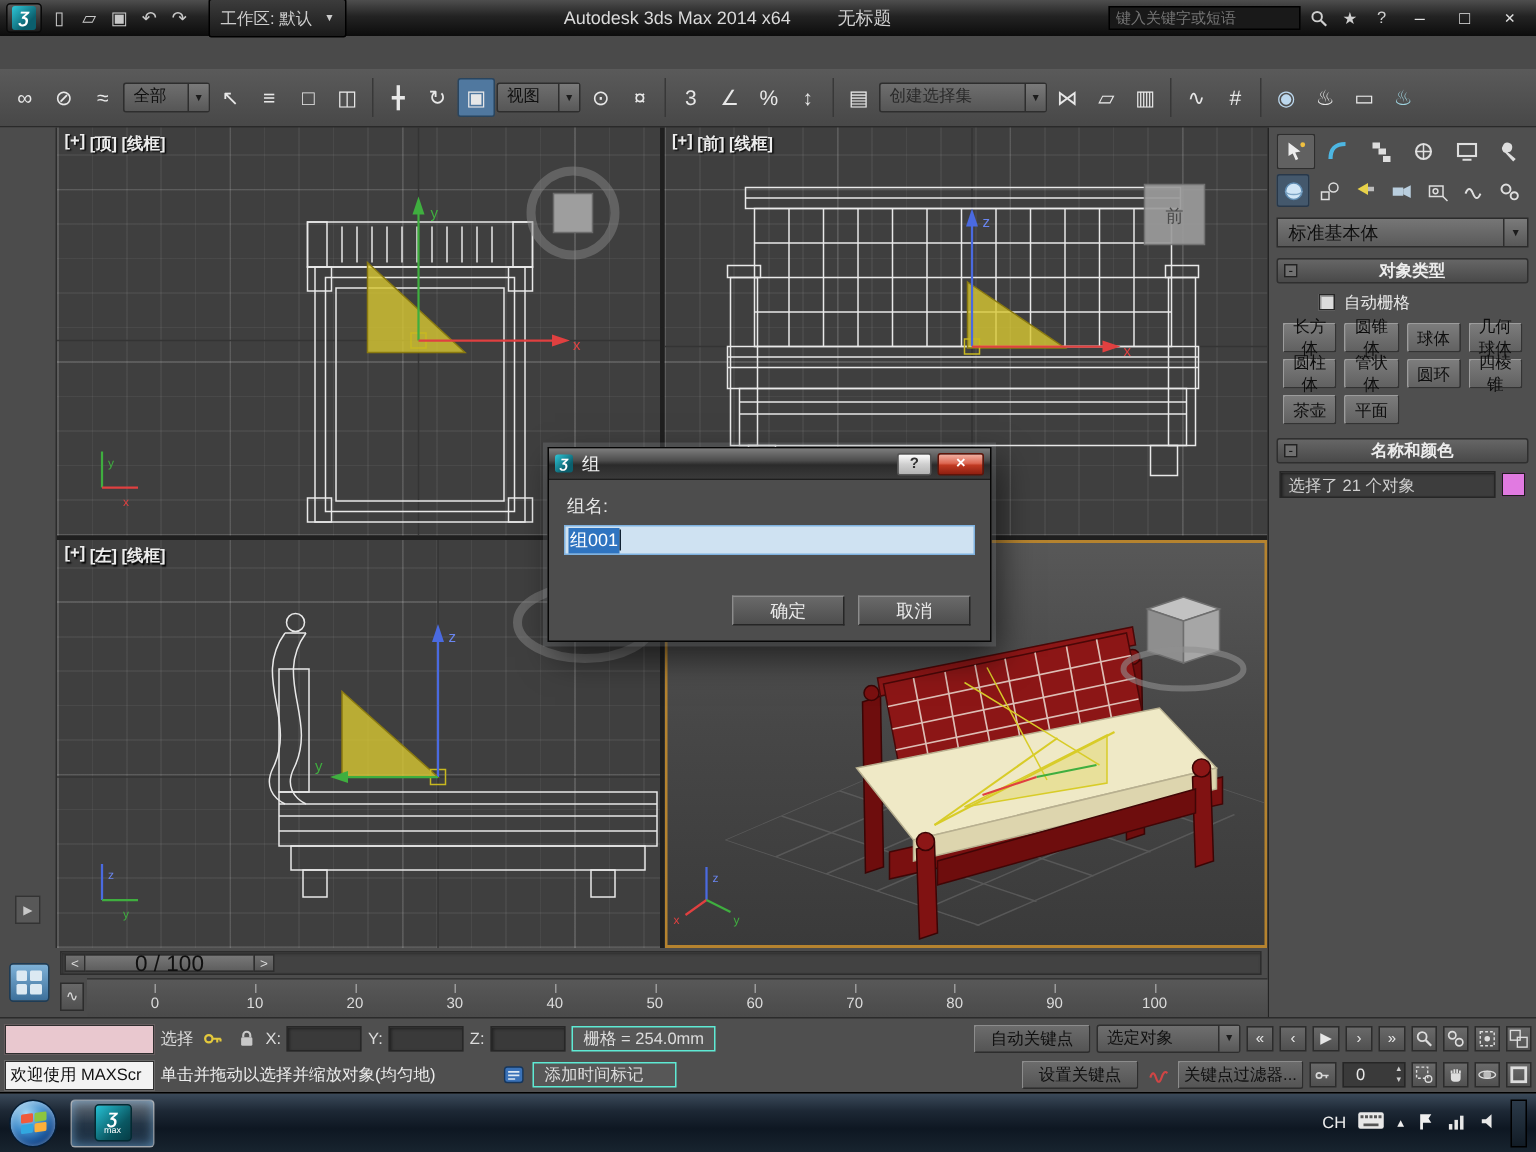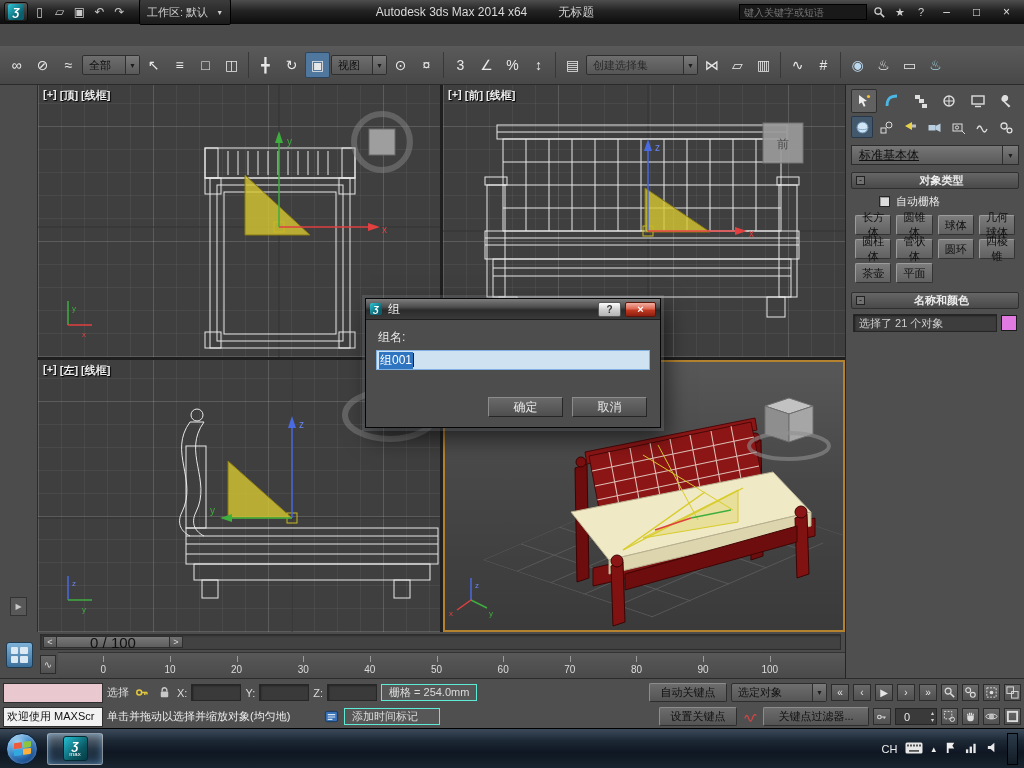--- a/index.html
+++ b/index.html
@@ -37,21 +37,21 @@
   .toolbar{position:absolute;top:46px;left:0;width:100%;height:39px;
     background:linear-gradient(#5a5a5a,#484848);border-bottom:1px solid #2a2a2a;
     display:flex;align-items:center;gap:1px;padding:0 4px;}
   .tb{width:25px;height:26px;display:flex;align-items:center;justify-content:center;font-size:14px;
     color:#e8e8e8;border:1px solid transparent;border-radius:2px;flex:none;}
   .tb.active{background:#50789f;border-color:#29455f;}
   .tb.c-mat{color:#bcd8ee;}
   .tb.c-rp{color:#9fd4e0;}
   .tsep{width:1px;height:26px;background:#383838;margin:0 3px;flex:none;}
   .tdrop{height:20px;background:linear-gradient(#6e6e6e,#565656);border:1px solid #2e2e2e;display:flex;
-    align-items:center;font-size:11px;color:#101010;padding-left:6px;border-radius:2px;flex:none;}
+    font-size:11px;color:#101010;padding-left:6px;border-radius:2px;flex:none;}
   .tdrop .dropface{flex:1;text-align:left;white-space:nowrap;overflow:hidden;}
   .darr{width:14px;height:100%;margin-left:4px;background:linear-gradient(#7a7a7a,#585858);
     border-left:1px solid #2e2e2e;display:flex;align-items:center;justify-content:center;color:#1c1c1c;font-size:7px;flex:none;}
 
   
   .lstrip{position:absolute;left:0;top:85px;width:38px;height:547px;background:#4c4c4c;border-right:1px solid #2c2c2c;}
   .expandbtn{position:absolute;left:10px;bottom:16px;width:17px;height:19px;background:#585858;border:1px solid #333;
     color:#c8c8c8;font-size:8px;display:flex;align-items:center;justify-content:center;}
 
   
@@ -95,21 +95,21 @@
   .cmd{position:absolute;left:845px;top:85px;width:179px;height:593px;background:#4f4f4f;
     border-left:1px solid #242424;padding:2px 5px;}
   .cmd-tabs{display:flex;gap:3px;padding:2px 0 3px;}
   .ctab{width:26px;height:24px;display:flex;align-items:center;justify-content:center;border-radius:2px;}
   .ctab.active{background:#616161;box-shadow:inset 0 0 0 1px #2e2e2e;}
   .cmd-sub{display:flex;gap:2px;padding-bottom:5px;}
   .csub{width:22px;height:22px;display:flex;align-items:center;justify-content:center;border-radius:2px;}
   .csub.active{background:#44586c;box-shadow:inset 0 0 0 1px #28384a;}
   .cdrop{height:20px;background:linear-gradient(#767676,#5a5a5a);border:1px solid #2c2c2c;display:flex;
     align-items:center;padding-left:7px;font-size:12px;color:#0f0f0f;margin:2px 0 7px;}
-  .cdrop .dropface{flex:1;text-decoration:underline;}
+  .cdrop .dropface{flex:1;}
   .cdrop .darr{height:18px;width:16px;}
   .rollout{height:17px;background:linear-gradient(#666,#494949);border:1px solid #2f2f2f;border-radius:2px;
     display:flex;align-items:center;gap:4px;padding:0 4px;font-size:11px;font-weight:bold;color:#ececec;margin:5px 0;}
   .rminus{width:9px;height:9px;border:1px solid #222;background:#707070;color:#111;font-size:9px;line-height:7px;
     text-align:center;font-weight:normal;}
   .rtext{flex:1;text-align:center;}
   .autogrid{display:flex;align-items:center;gap:6px;font-size:11px;color:#e8e8e8;margin:3px 0 6px 28px;}
   .checkbox{width:11px;height:11px;background:#dcdcdc;border:1px solid #262626;box-shadow:inset 1px 1px 0 #9a9a9a;}
   .objgrid{display:grid;grid-template-columns:1fr 1fr 1fr 1fr;gap:4px 5px;padding:0 4px 4px;}
   .objbtn{height:20px;background:linear-gradient(#7c7c7c,#616161);border:1px solid #333;border-top-color:#9c9c9c;
@@ -728,21 +728,21 @@
           </svg>
       </span>
       <span class="gridbox" style="width:96px;">添加时间标记</span>
       <span class="tspacer"></span>
       <button class="sbtn" style="width:78px;">设置关键点</button>
       <span class="sico">
         <svg width="15" height="15" viewBox="0 0 16 16">
             <path d="M2 10 q2 -6 4 0 t4 0 t4 -3" fill="none" stroke="#d04545" stroke-width="1.5"></path>
           </svg>
       </span>
-      <button class="sbtn" style="width:106px;padding:0 3px;">关键点过滤器...</button>
+      <button class="sbtn" style="width:84px;padding:0 3px;">关键点过滤器...</button>
       <span class="pbtn">
         <svg width="12" height="12" viewBox="0 0 16 16">
             <circle cx="4.5" cy="8" r="2.4" fill="none" stroke="#d8d8d8" stroke-width="1.5"></circle>
             <path d="M7 8 h6 M11 8 v2.4" stroke="#d8d8d8" stroke-width="1.5" fill="none"></path>
           </svg>
       </span>
       <span class="framefield">
         <span>0</span>
         <span class="spin">
             <span>▴</span>

